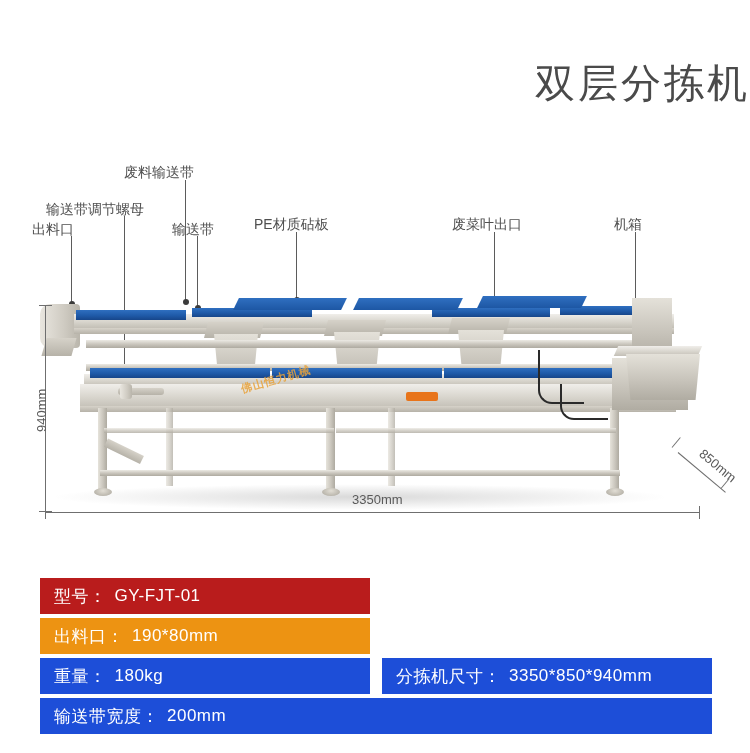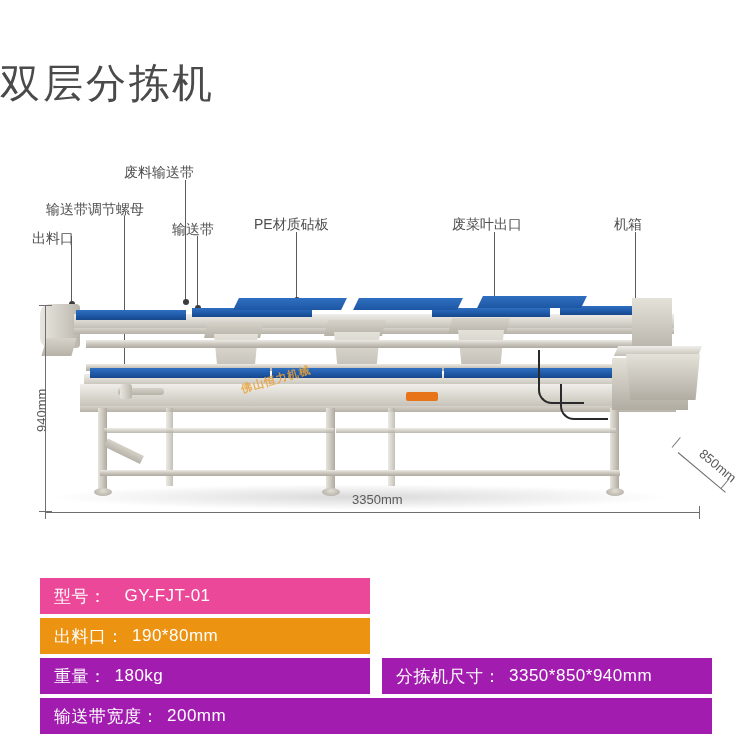--- a/index.html
+++ b/index.html
@@ -9,21 +9,21 @@
     background:#ffffff;
     font-family:"Liberation Sans","DejaVu Sans",sans-serif;
     overflow:hidden;
     position:relative;
   }
   #page{position:relative;width:750px;height:753px;}
 
   
   .title{
     position:absolute;left:0;top:56px;width:750px;
-    text-align:left;
+    text-align:right;
     font-size:40px;letter-spacing:3px;
     color:#4a4a4a;font-weight:400;
   }
 
   
   .callout{
     position:absolute;
     font-size:14px;color:#4f4f4f;
     white-space:nowrap;line-height:1;
   }
@@ -82,33 +82,33 @@
   .spec-cell{
     display:flex;align-items:center;
     height:36px;box-sizing:border-box;
     padding-left:14px;
     color:#ffffff;font-size:17px;
     letter-spacing:.5px;
   }
   .cell-l{width:330px;margin-right:12px;}
   .cell-r{width:330px;}
   .cell-full{width:672px;}
-  .c-lorange{background:#ec4899;gap:10px;}
+  .c-lorange{background:#b91c1c;}
   .c-dorange{background:#ed9312;}
-  .c-gray{background:#a21caf;}
+  .c-gray{background:#1d4ed8;}
   .spec-key{margin-right:8px;}
 </style>
 </head>
 <body>
 
 <div id="page">
 
   <div class="title">双层分拣机</div>
 
-  <div class="callout" style="left:32px;top:231px;">出料口</div>
+  <div class="callout" style="left:32px;top:222px;">出料口</div>
   <div class="leader" style="left:71px;top:236px;height:68px;"></div>
 
   <div class="callout" style="left:46px;top:202px;">输送带调节螺母</div>
   <div class="leader" style="left:124px;top:216px;height:166px;"></div>
 
   <div class="callout" style="left:124px;top:165px;">废料输送带</div>
   <div class="leader" style="left:185px;top:180px;height:122px;"></div>
 
   <div class="callout" style="left:172px;top:222px;text-align:right;">输送带</div>
   <div class="leader" style="left:197px;top:236px;height:72px;"></div>

